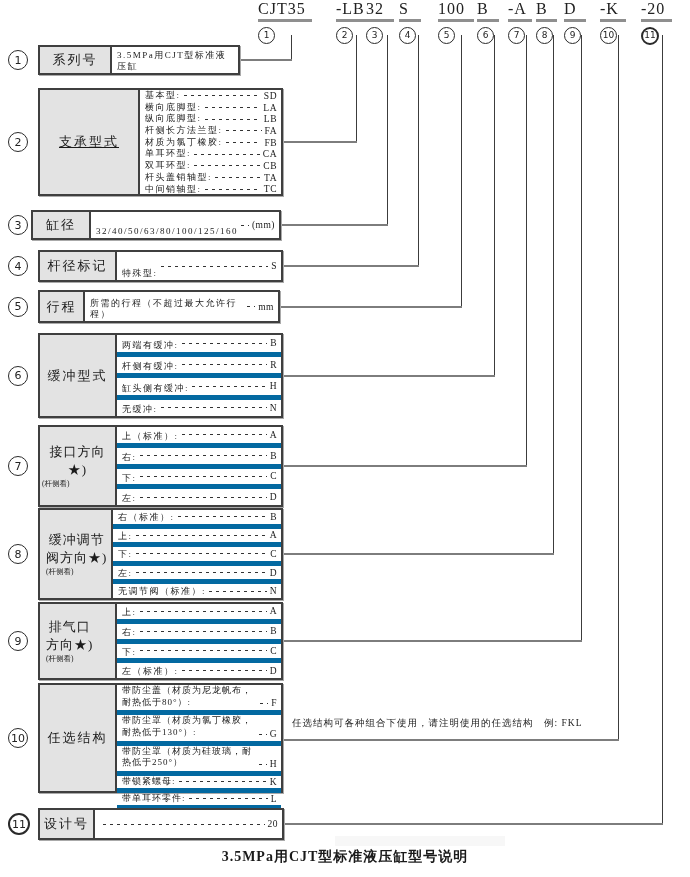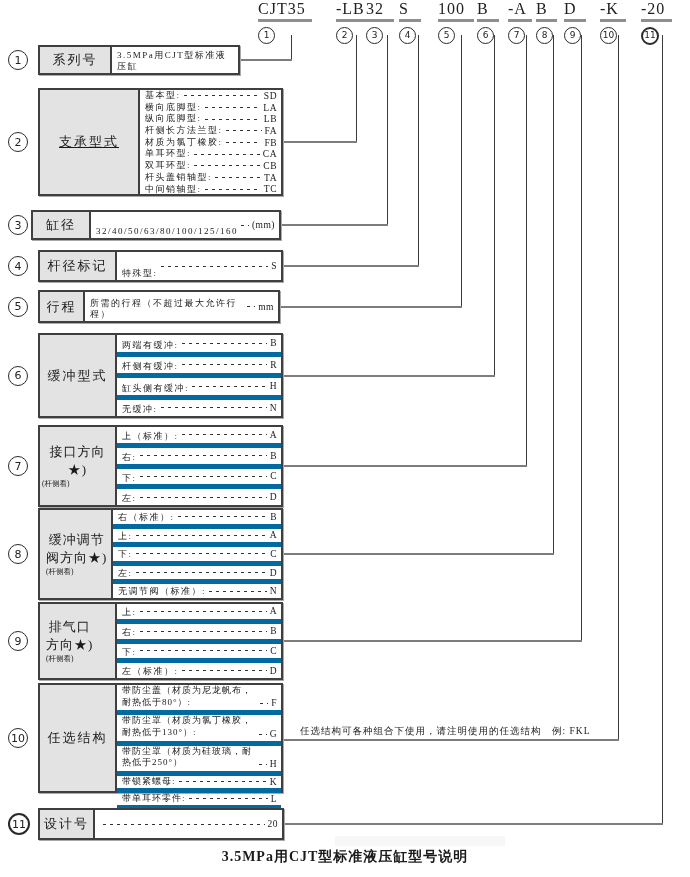--- a/index.html
+++ b/index.html
@@ -57,22 +57,22 @@
   .row5{top:290px;height:33px;width:272px;}  .row5 .labelbox{width:45px;}
   .row6{top:333px;height:85px;width:275px;}  .row6 .labelbox{width:77px;}
   .row7{top:425px;height:82px;width:275px;}  .row7 .labelbox{width:77px;align-items:flex-start;}
   .row8{top:508px;height:92px;width:275px;}  .row8 .labelbox{width:73px;align-items:flex-start;padding-left:6px;}
   .row9{top:602px;height:78px;width:275px;}  .row9 .labelbox{width:77px;align-items:flex-start;padding-left:6px;}
   .row10{top:683px;height:110px;width:275px;}.row10 .labelbox{width:77px;}
   .row11{top:808px;height:32px;width:276px;} .row11 .labelbox{width:55px;}
   .row7 .lab,.row8 .lab,.row9 .lab{letter-spacing:1px;}
   .row10 .d{letter-spacing:1px;}
   
-  #note{position:absolute;left:300px;top:717px;width:334px;font-size:9.5px;
-        letter-spacing:1px;line-height:1.4;margin-top:8px;}
+  #note{position:absolute;left:292px;top:717px;width:334px;font-size:9.5px;
+        letter-spacing:1px;line-height:1.4;}
   #caption{position:absolute;left:0;top:848px;width:690px;text-align:center;
            font-size:14px;font-weight:bold;letter-spacing:1px;}
   #watermark{position:absolute;left:335px;top:836px;width:170px;height:10px;
              background:#f2f2f2;opacity:.6;}
 </style>
 </head>
 <body>
 
 <div id="canvas">
 

